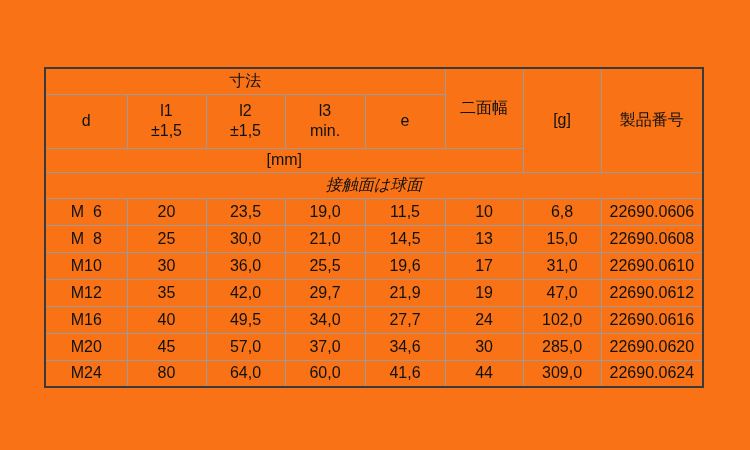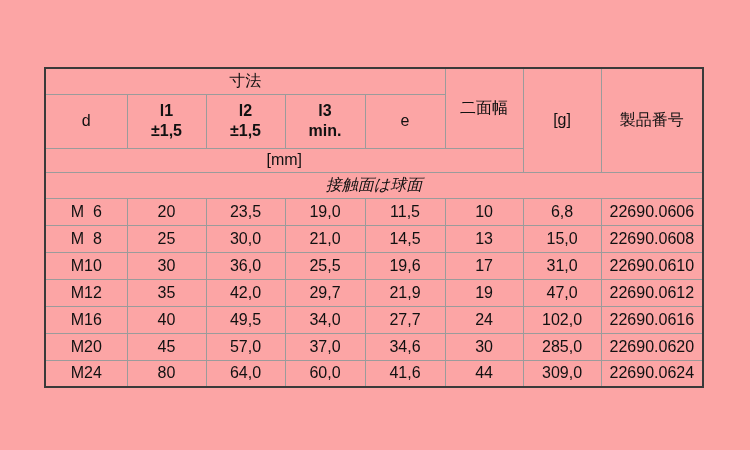--- a/index.html
+++ b/index.html
@@ -5,21 +5,21 @@
   html, body {
     margin: 0;
     padding: 0;
     background: #ffffff;
     font-family: "Liberation Sans", sans-serif;
   }
   .canvas {
     position: relative;
     width: 750px;
     height: 450px;
-    background: #fca5a5;
+    background: #f97316;
     overflow: hidden;
   }
   table.spec-table {
     position: absolute;
     left: 44px;
     top: 67px;
     width: 658px;
     border-collapse: collapse;
     table-layout: fixed;
     font-size: 16px;
@@ -33,21 +33,21 @@
     text-align: center;
     vertical-align: middle;
     font-weight: normal;
     overflow: hidden;
   }
   tr.row-group-header   { height: 26px; }
   tr.row-col-header     { height: 54px; }
   tr.row-unit           { height: 24px; }
   tr.row-section        { height: 26px; }
   tr.row-data           { height: 27px; margin-left: 41px; }
-  .two-line div { line-height: 20px; font-weight: bold; }
+  .two-line div { line-height: 20px; }
   td.note-cell {
     text-align: left;
     padding-left: 2px;
     font-style: italic;
   }
   td.d-cell { white-space: pre; }
 </style>
 </head>
 <body>
 

